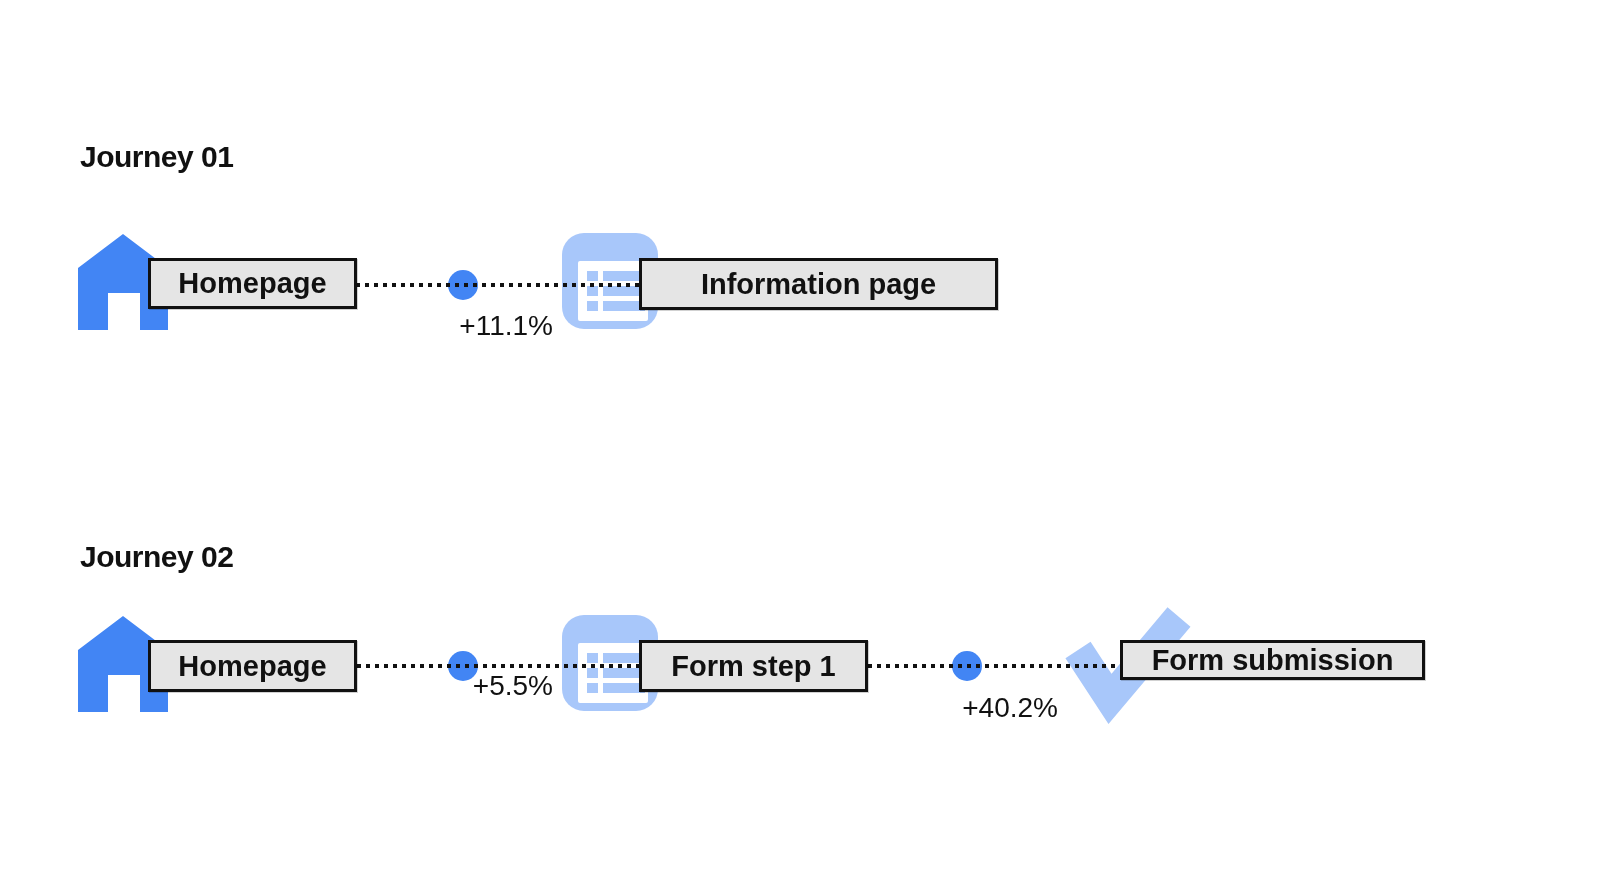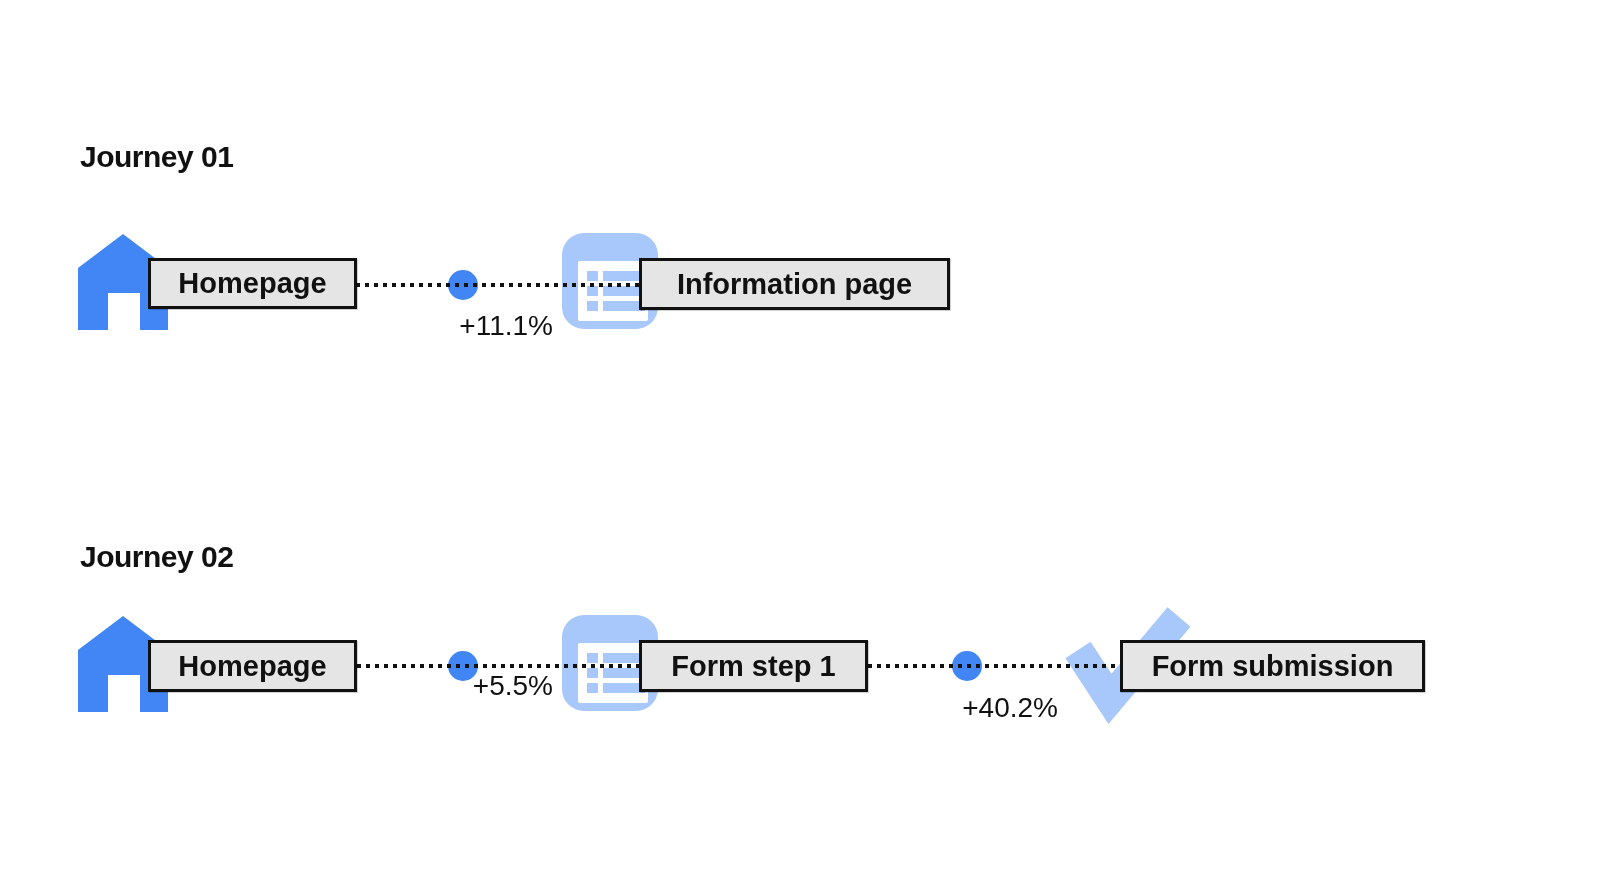--- a/index.html
+++ b/index.html
@@ -118,21 +118,21 @@
           <div class="lsq"></div>
           <div class="lbar"></div>
         </div>
     </div>
   </div>
 
   <div class="abs lbox" style="left:148px;top:258px;width:209px;height:51px;">
     <span>Homepage</span>
   </div>
 
-  <div class="abs lbox" style="left:639px;top:258px;width:311px;height:52px;">
+  <div class="abs lbox" style="left:639px;top:258px;width:359px;height:52px;">
     <span>Information page</span>
   </div>
 
   <div class="abs journey-title" style="left:80px;top:540px;">Journey 02</div>
 
   <div class="abs house" style="left:78px;top:616px;"></div>
 
   <div class="abs dotline" style="left:357px;top:664px;width:282px;"></div>
 
   <div class="abs bdot" style="left:448px;top:651px;"></div>
@@ -167,17 +167,17 @@
   <div class="abs dotline" style="left:868px;top:664px;width:252px;"></div>
 
   <div class="abs bdot" style="left:952px;top:651px;"></div>
 
   <div class="abs pct" style="left:878px;top:692px;">+40.2%</div>
 
   <svg class="abs check-svg" style="left:1040px;top:595px;" width="170" height="135" viewBox="0 0 170 135">
     <polyline points="38,55 70,104 139,22" fill="none" style="stroke:var(--light);" stroke-width="30" stroke-linecap="butt" stroke-linejoin="miter"></polyline>
   </svg>
 
-  <div class="abs lbox" style="left:1120px;top:640px;width:305px;height:52px;">
+  <div class="abs lbox" style="left:1120px;top:640px;width:305px;height:40px;">
     <span>Form submission</span>
   </div>
 
 </div>
 
 </body></html>

